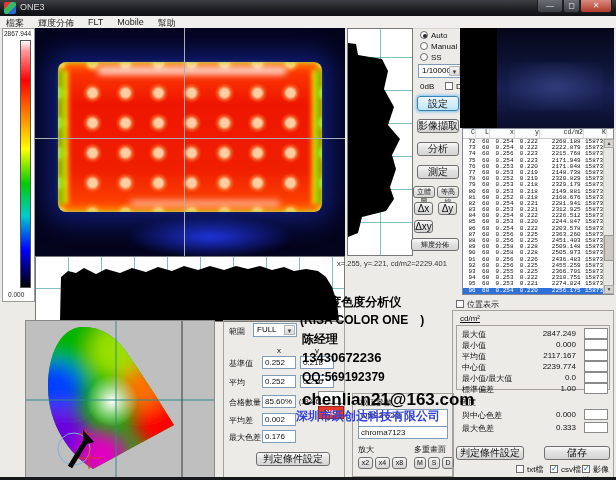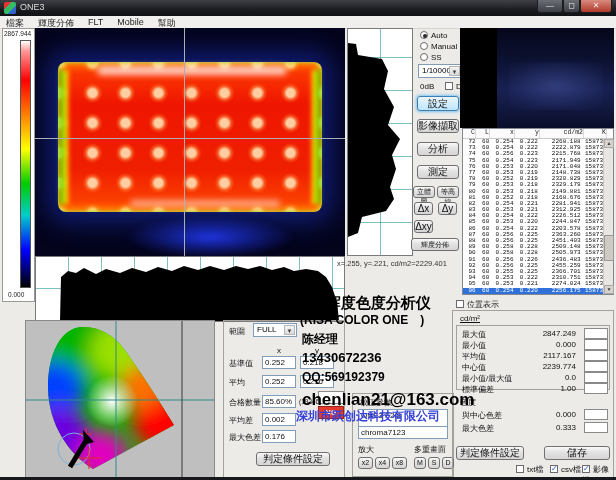--- a/index.html
+++ b/index.html
@@ -522,21 +522,21 @@
     <span class="num">0.333</span>
     <span class="inbox"></span>
 </div>
 
 <div class="abs btn" style="left:456px; top:446px; width:68px; height:14px; line-height:12px;">判定條件設定</div>
 <div class="abs btn" style="left:544px; top:446px; width:66px; height:14px; line-height:12px;">儲存</div>
 <div class="abs ctl" style="left:516px; top:464px;"><span class="checkbox"></span><span>txt檔</span></div>
 <div class="abs ctl" style="left:550px; top:464px;"><span class="checkbox checked"></span><span>csv檔</span></div>
 <div class="abs ctl" style="left:582px; top:464px;"><span class="checkbox checked"></span><span>影像檔</span></div>
 
-<div class="abs contact" style="left:300px; top:294px; font-size:15px;">ccd辉度色度分析仪</div>
+<div class="abs contact" style="left:300px; top:294px; font-size:12px;font-family:Liberation Serif, serif;">ccd辉度色度分析仪</div>
 <div class="abs contact" style="left:300px; top:312px; font-size:12px;">(RISA COLOR ONE　)</div>
 <div class="abs contact" style="left:302px; top:331px; font-size:12px;">陈经理</div>
 <div class="abs contact" style="left:302px; top:350px; font-size:13px;">13430672236</div>
 <div class="abs contact" style="left:302px; top:370px; font-size:12px;">QQ:569192379</div>
 <div class="abs contact" style="left:302px; top:390px; font-size:17px;">chenlian21@163.com</div>
 <div class="abs contact" style="left:296px; top:408px; font-size:12px; color:#3440d8;">深圳市跃创达科技有限公司</div>
 
 <div class="abs bottom-edge"></div>
 
 </body></html>

